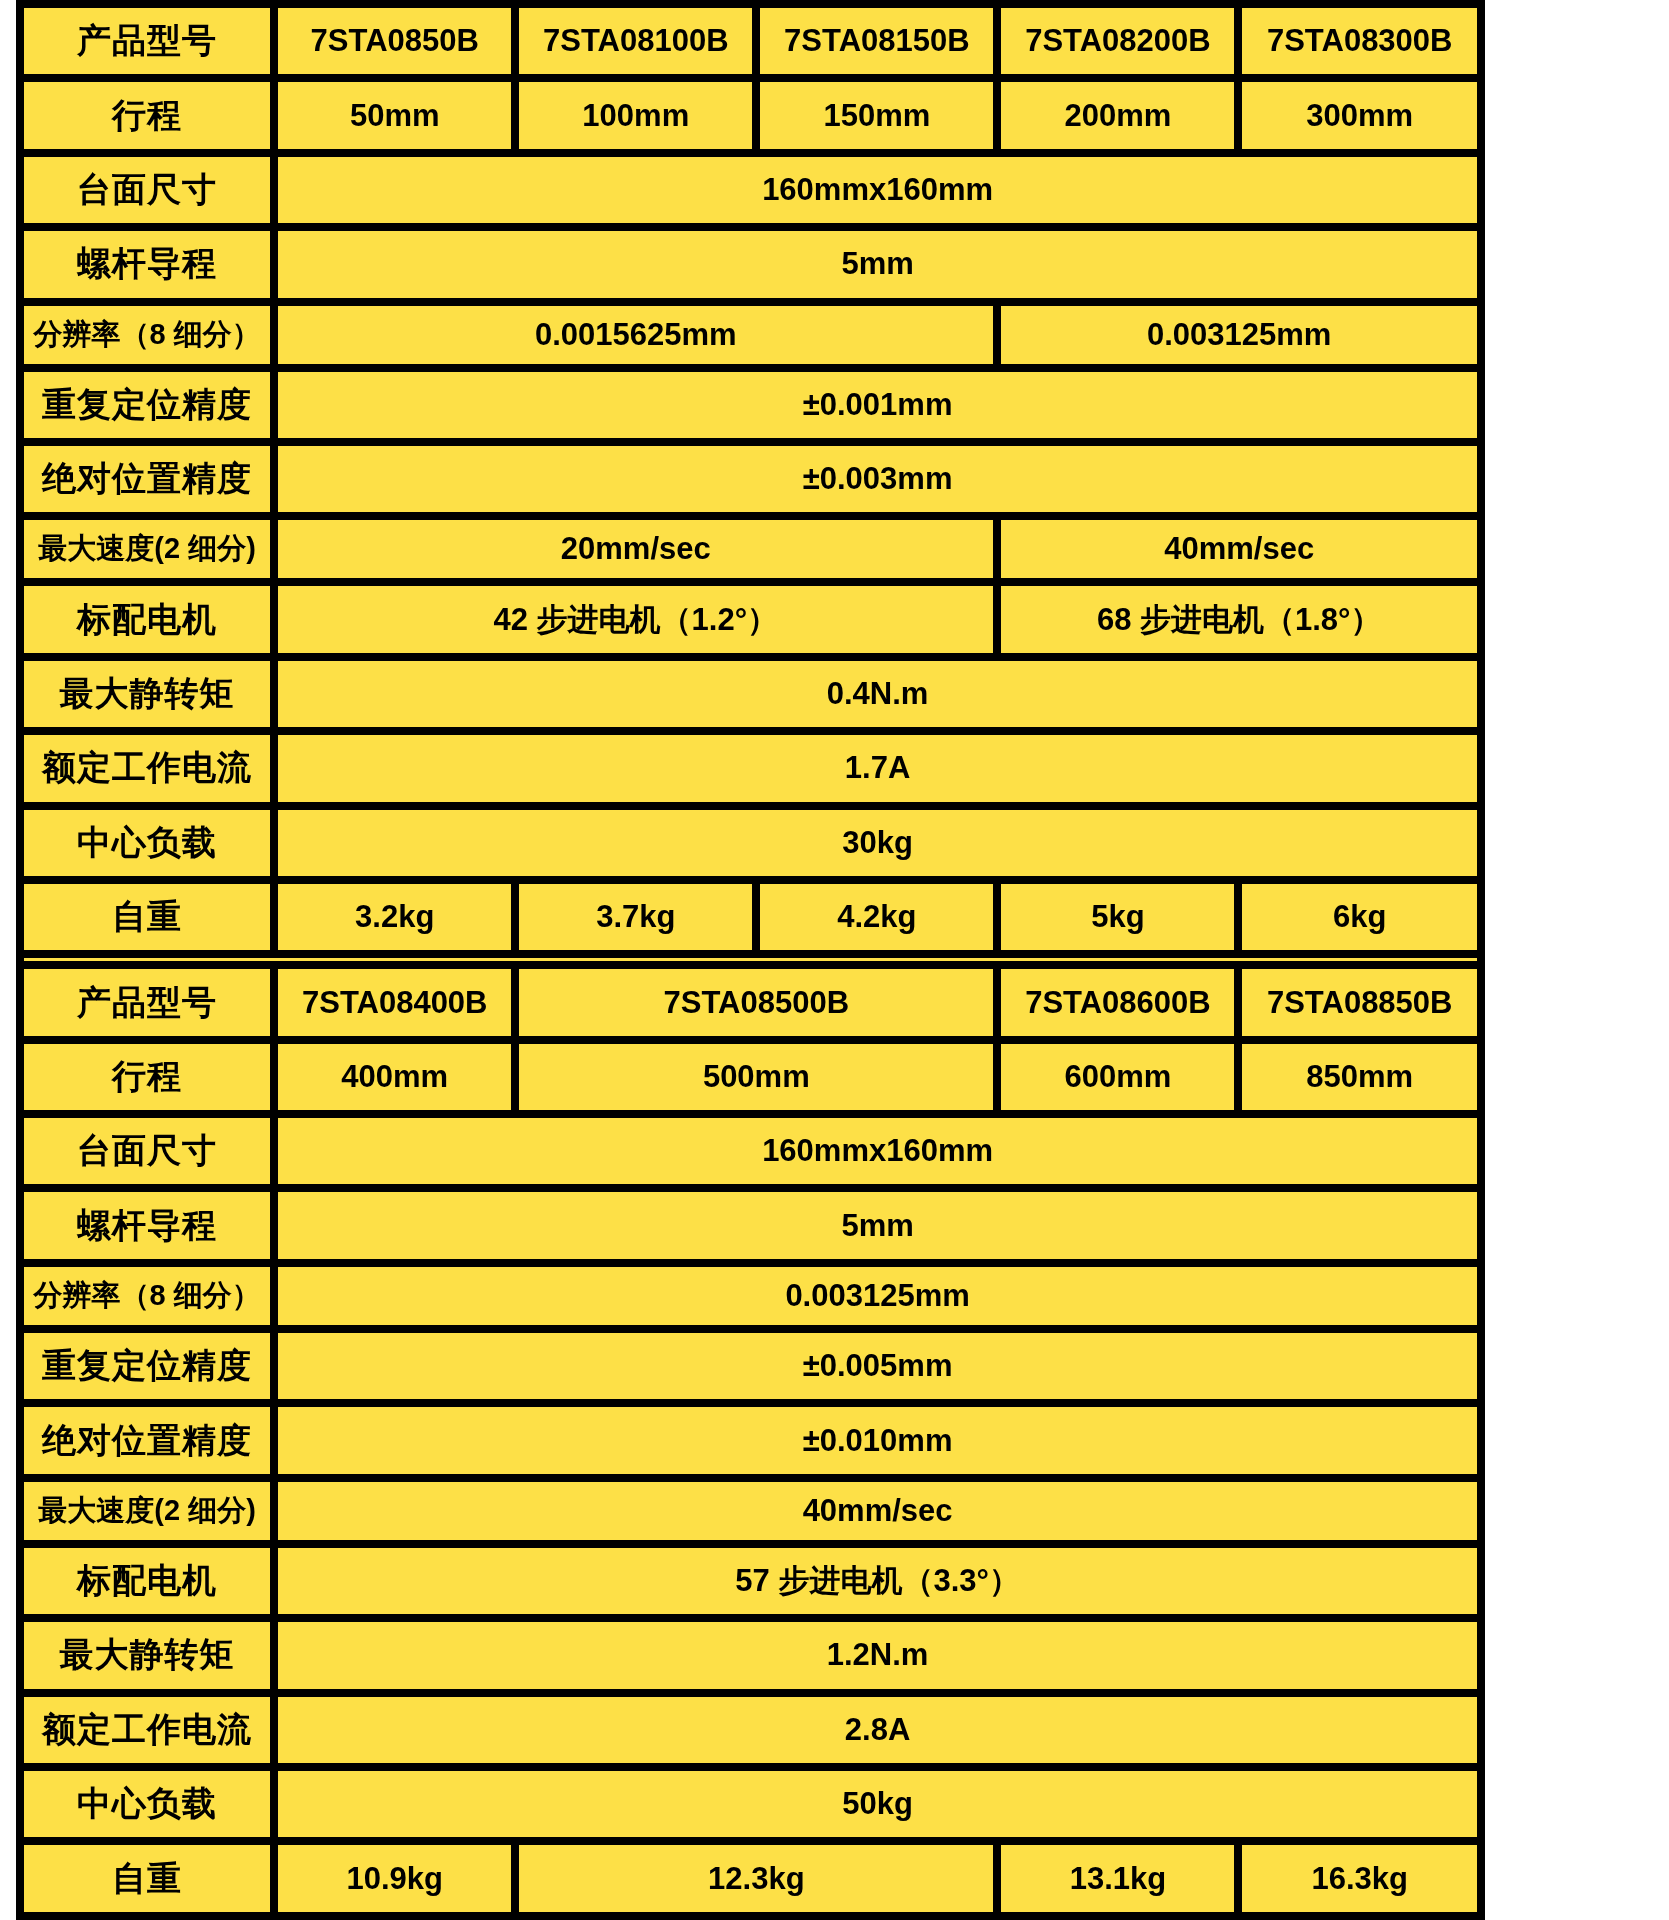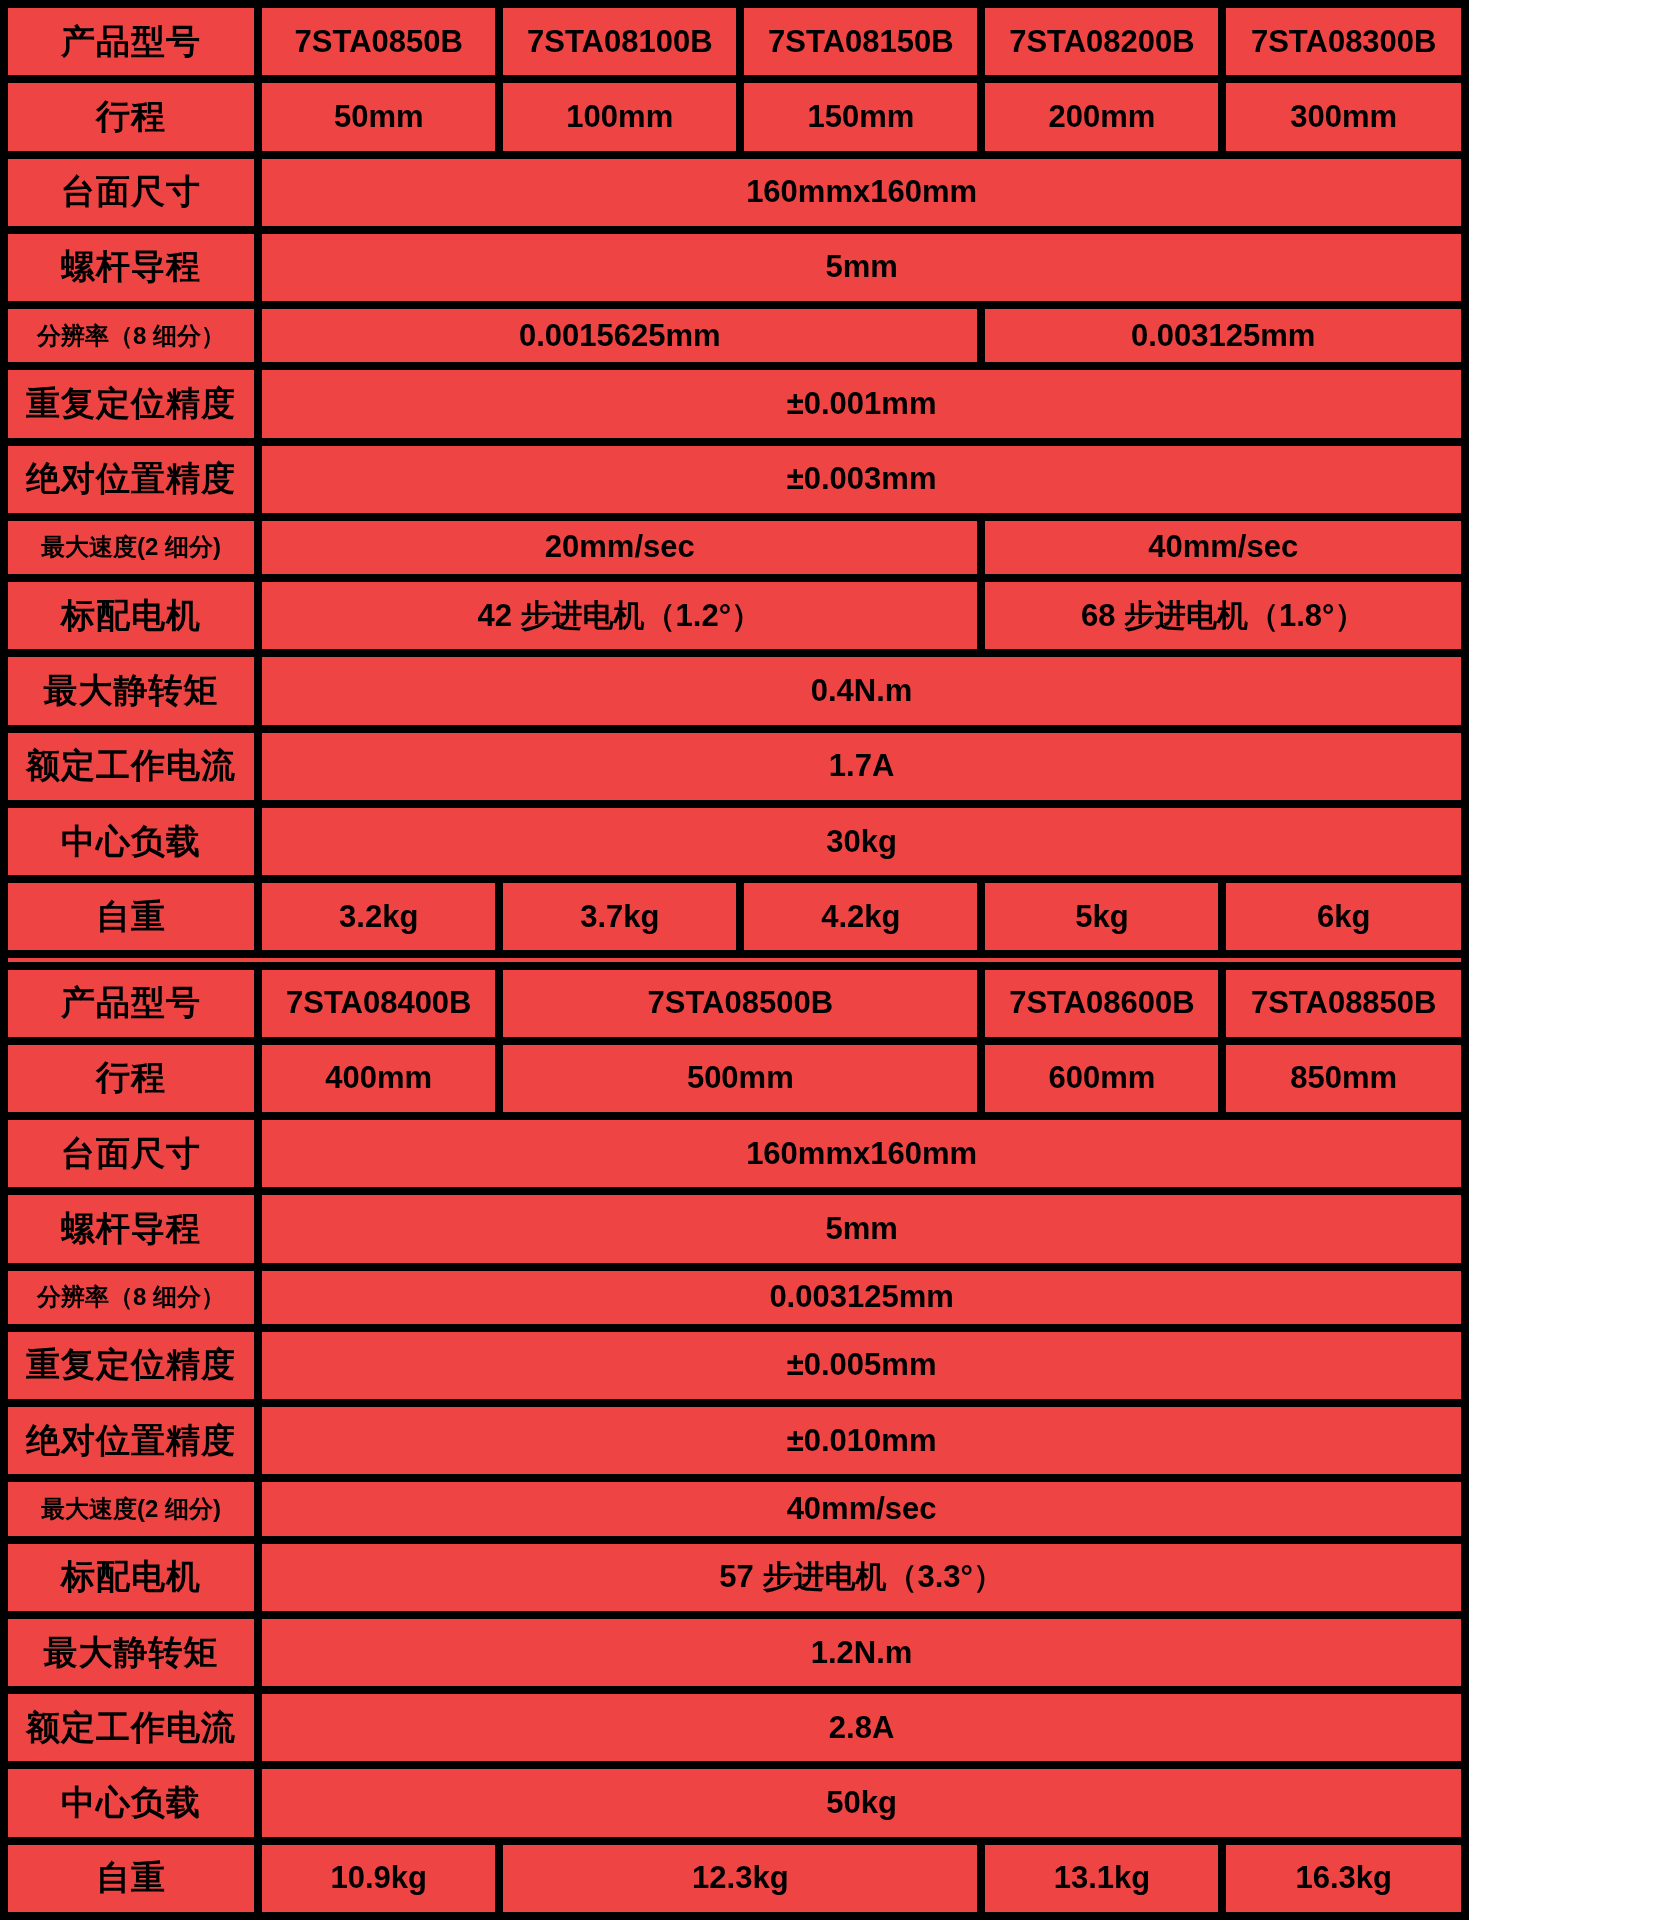--- a/index.html
+++ b/index.html
@@ -10,37 +10,38 @@
   body {
     width: 1669px;
     height: 1920px;
     font-family: "Liberation Sans", "DejaVu Sans", sans-serif;
   }
   table.spec {
     width: 1469px;
     height: 1920px;
     border-collapse: collapse;
     table-layout: fixed;
-    background: #ef4444;
+    background: #fde047;
+    margin-left: 16px;
   }
   table.spec td {
     border: 8px solid #000000;
     text-align: center;
     vertical-align: middle;
     color: #000000;
     font-weight: bold;
     padding: 0 4px;
     overflow: hidden;
   }
   td.lbl {
     font-size: 34px;
     letter-spacing: 1px;
   }
   td.lbl-long {
-    font-size: 24px;
+    font-size: 29px;
     letter-spacing: 0;
   }
   td.val {
     font-size: 31px;
   }
   tr.spacer td {
     border-top: 8px solid #000000;
     border-bottom: 8px solid #000000;
   }
 </style>

